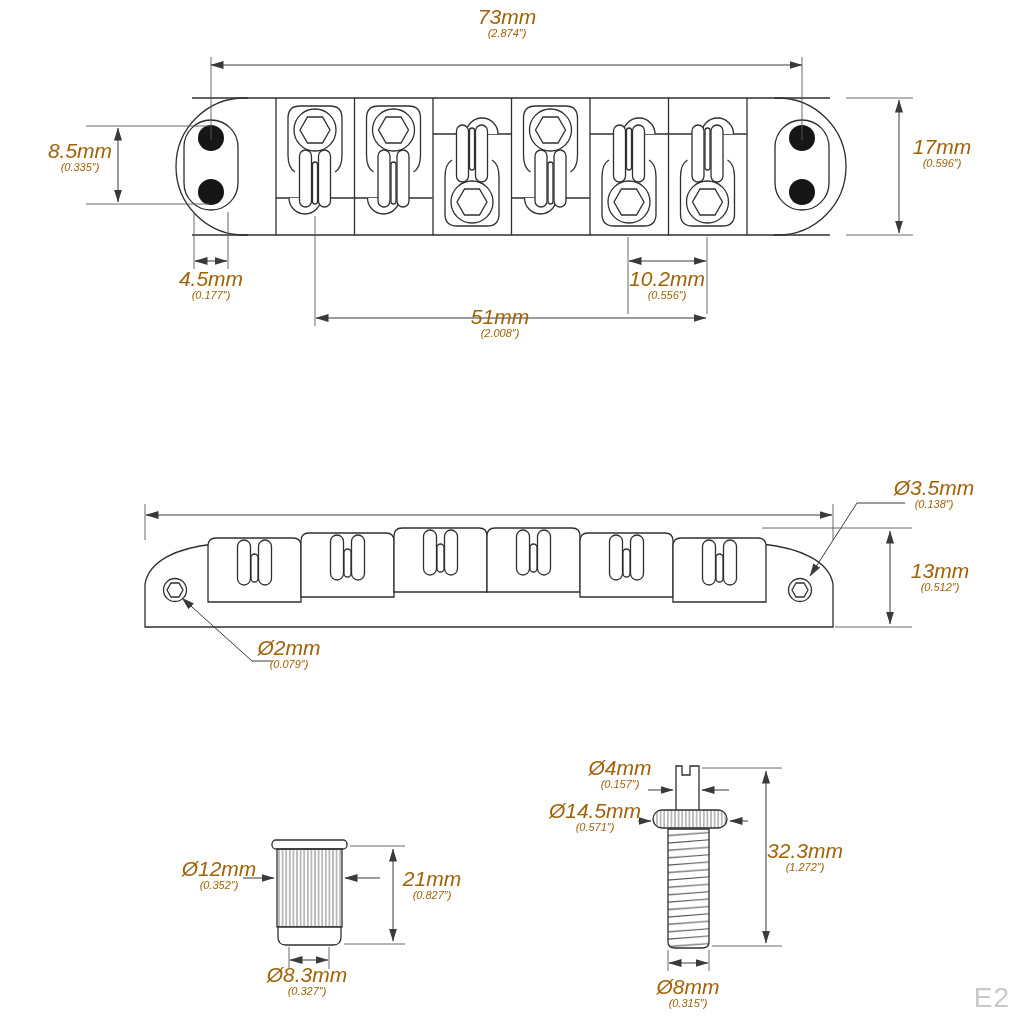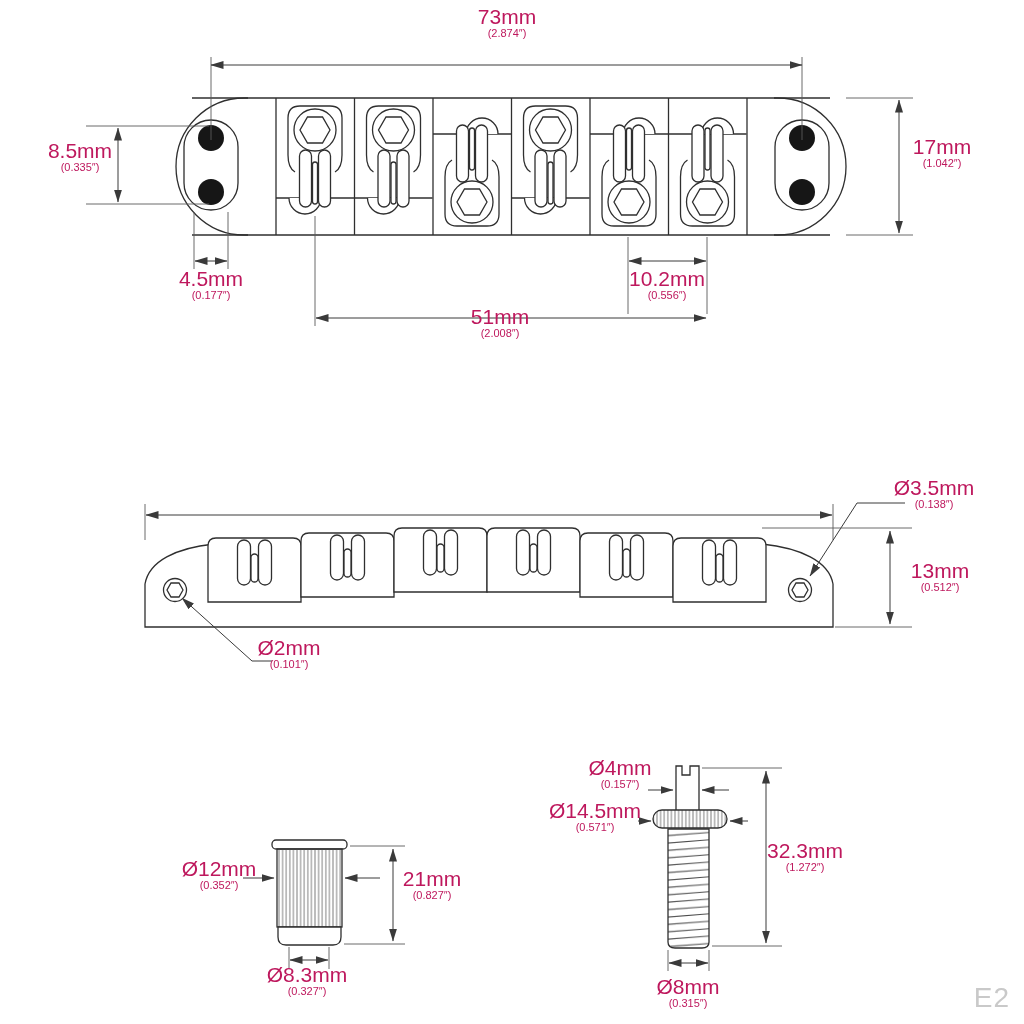--- a/index.html
+++ b/index.html
@@ -1,19 +1,19 @@
 <!DOCTYPE html>
 <html><head>
 <meta charset="utf-8">
 <style>
   html,body{margin:0;padding:0;background:#fff;}
   .stage{position:relative;width:1024px;height:1024px;background:#fff;overflow:hidden;
          font-family:"Liberation Sans","DejaVu Sans",sans-serif;}
   svg.draw{position:absolute;left:0;top:0;}
-  .dim{position:absolute;text-align:center;color:#be185d;line-height:1.02;}
+  .dim{position:absolute;text-align:center;color:#a16207;line-height:1.02;font-style:italic;}
   .dim .mm{display:block;font-size:21px;}
   .dim .in{display:block;font-size:11px;margin-top:1px;}
   .watermark{position:absolute;right:14px;top:982px;font-size:28px;color:#c9c9c9;letter-spacing:1px;margin-left:16px;}
   .part{stroke:#2f2f2f;stroke-width:1.3;fill:none;}
   .partf{stroke:#2f2f2f;stroke-width:1.3;fill:#fff;}
   .dimln{stroke:#3a3a3a;stroke-width:1;fill:none;}
   .ext{stroke:#5a5a5a;stroke-width:0.9;fill:none;}
   .ink{fill:#161616;stroke:none;}
 </style>
 </head>
@@ -171,21 +171,21 @@
 <div class="dim" style="left:437px;top:6px;width:140px">
   <span class="mm">73mm</span>
   <span class="in">(2.874″)</span>
 </div>
 <div class="dim" style="left:25px;top:140px;width:110px">
   <span class="mm">8.5mm</span>
   <span class="in">(0.335″)</span>
 </div>
 <div class="dim" style="left:887px;top:136px;width:110px">
   <span class="mm">17mm</span>
-  <span class="in">(1.042″)</span>
+  <span class="in">(0.596″)</span>
 </div>
 <div class="dim" style="left:156px;top:268px;width:110px">
   <span class="mm">4.5mm</span>
   <span class="in">(0.177″)</span>
 </div>
 <div class="dim" style="left:612px;top:268px;width:110px">
   <span class="mm">10.2mm</span>
   <span class="in">(0.556″)</span>
 </div>
 <div class="dim" style="left:445px;top:306px;width:110px">
@@ -196,21 +196,21 @@
 <div class="dim" style="left:879px;top:477px;width:110px">
   <span class="mm">Ø3.5mm</span>
   <span class="in">(0.138″)</span>
 </div>
 <div class="dim" style="left:885px;top:560px;width:110px">
   <span class="mm">13mm</span>
   <span class="in">(0.512″)</span>
 </div>
 <div class="dim" style="left:234px;top:637px;width:110px">
   <span class="mm">Ø2mm</span>
-  <span class="in">(0.101″)</span>
+  <span class="in">(0.079″)</span>
 </div>
 
 <div class="dim" style="left:164px;top:858px;width:110px">
   <span class="mm">Ø12mm</span>
   <span class="in">(0.352″)</span>
 </div>
 <div class="dim" style="left:377px;top:868px;width:110px">
   <span class="mm">21mm</span>
   <span class="in">(0.827″)</span>
 </div>

